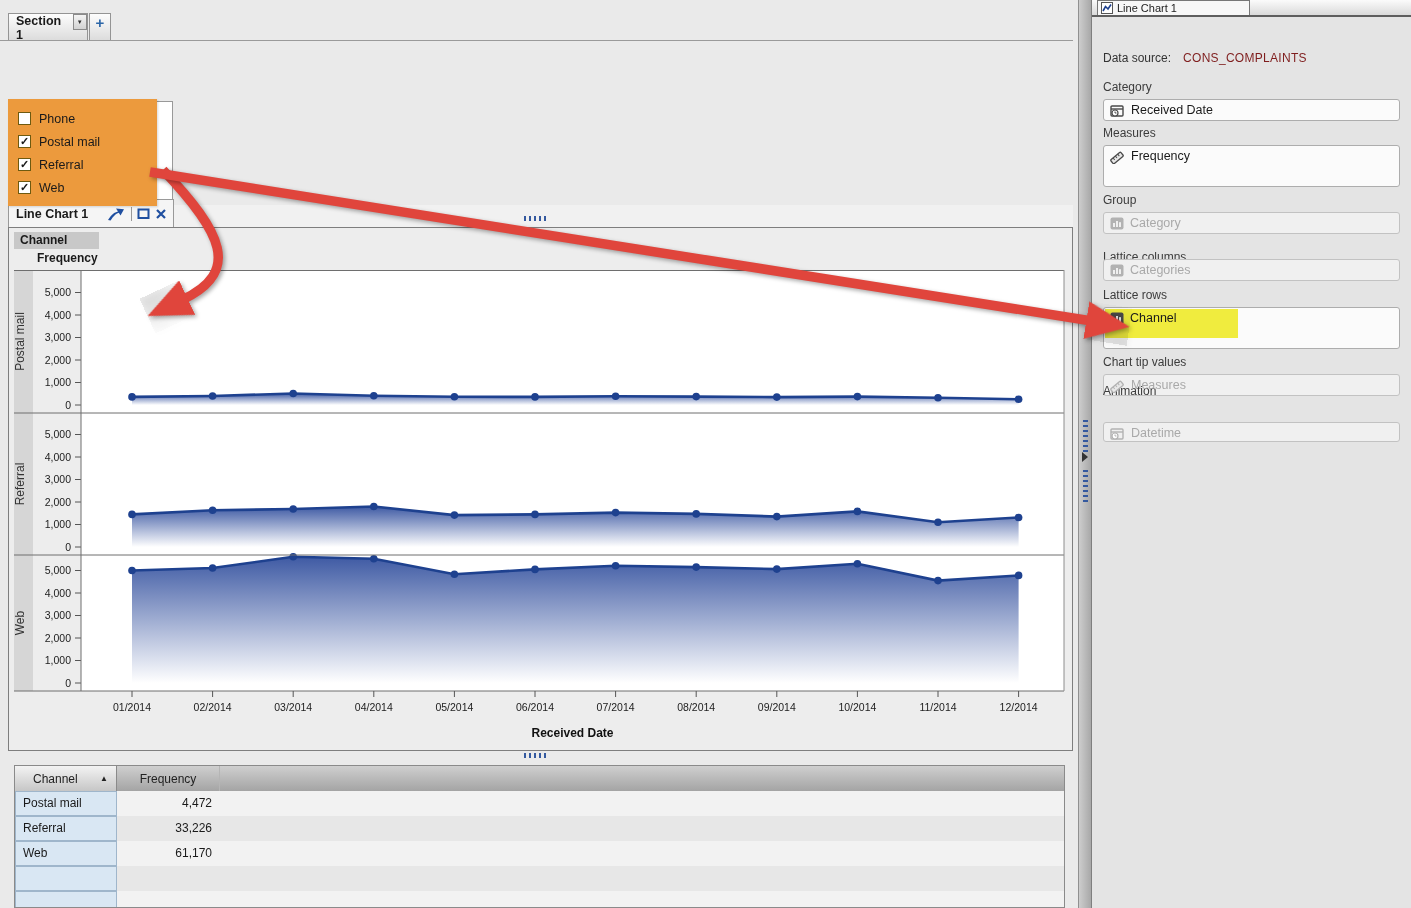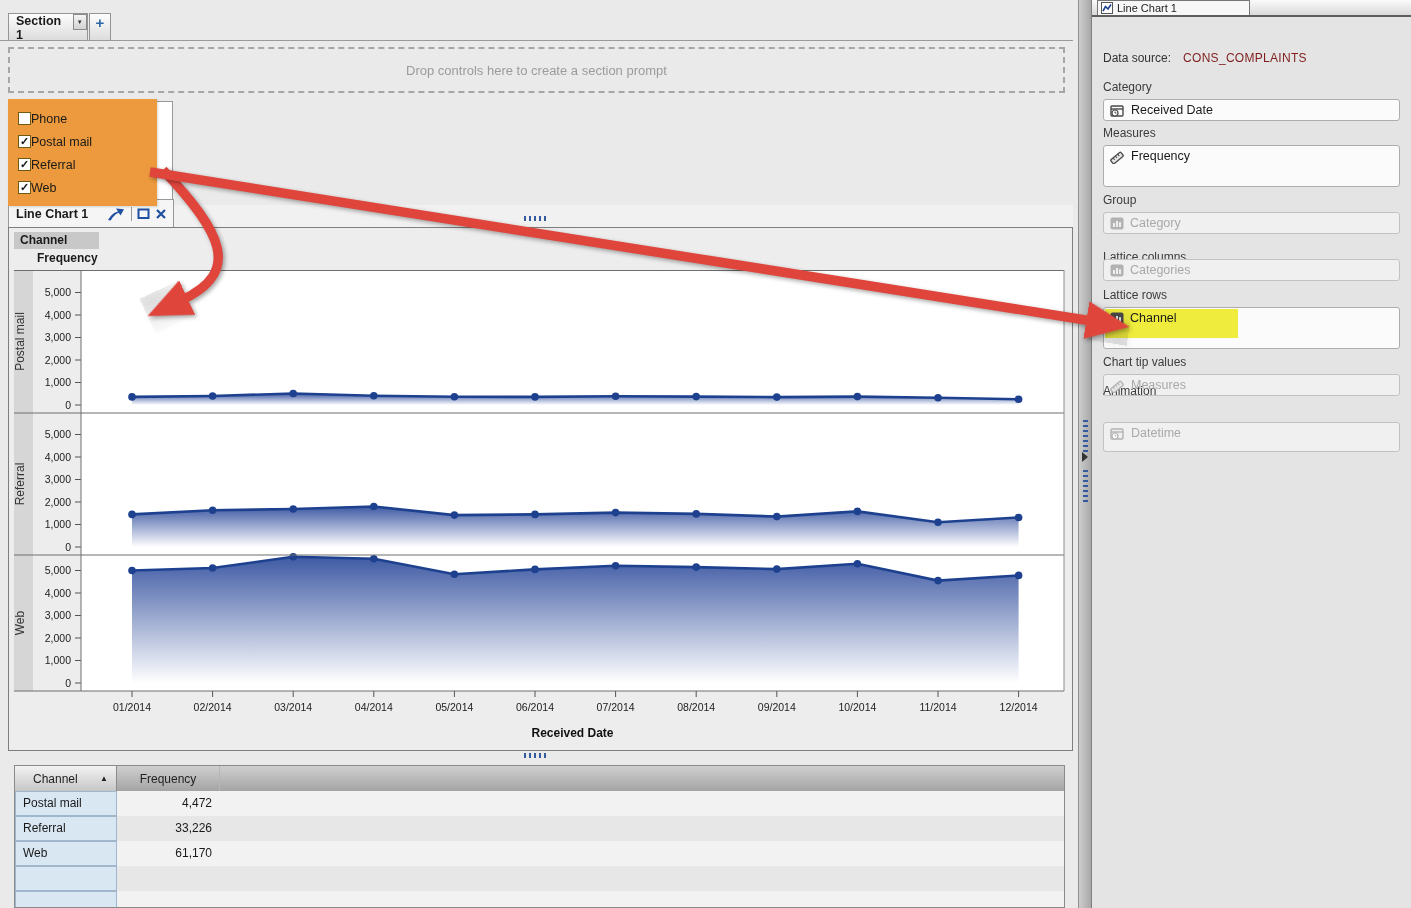--- a/index.html
+++ b/index.html
@@ -13,21 +13,21 @@
   .dd-btn{width:15px;height:16px;border:1px solid #8a8a8a;background:linear-gradient(#F4F4F4,#D2D2D2);
           font-size:6px;display:flex;align-items:center;justify-content:center;color:#333;box-sizing:border-box;}
   .plus-tab{left:89px;width:22px;justify-content:center;color:#2C66A8;font-size:15px;font-weight:bold;}
   .dropzone{position:absolute;left:8px;top:47px;width:1057px;height:46px;border:2px dashed #A6A6A6;
             box-sizing:border-box;display:flex;align-items:center;justify-content:center;
             color:#9B9B9B;font-size:13px;}
   
   .cb-under{position:absolute;left:10px;top:101px;width:163px;height:103px;background:#fff;border:1px solid #999;box-sizing:border-box;}
   .orange-box{position:absolute;left:8px;top:99px;width:149px;height:107px;z-index:20;box-shadow:1px 1px 2px rgba(0,0,0,.15);}
   .cb-rows{position:absolute;left:18px;top:107px;width:135px;z-index:21;}
-  .cb-row{position:relative;height:23px;display:flex;align-items:center;cursor:default;}
+  .cb-row{position:relative;height:23px;display:flex;align-items:center;gap:8px;cursor:default;}
   .cb-box{width:13px;height:13px;background:#fff;border:1px solid #6e5a10;box-sizing:border-box;
           display:flex;align-items:center;justify-content:center;font-size:11px;font-weight:bold;color:#1a1a1a;line-height:11px;}
   .cb-label{font-size:12.5px;color:#1a1a1a;}
   
   #years{position:absolute;left:181px;top:105px;display:flex;gap:1px;z-index:5;}
   .year-btn{width:43px;height:103px;border:1px solid #8F8F8F;box-sizing:border-box;border-radius:5px;
             background:linear-gradient(#E3E3E3,#C7C7C7);display:flex;align-items:center;justify-content:center;
             font-size:13px;font-weight:bold;color:#1a1a1a;}
   
   .lc-strip{position:absolute;left:8px;top:205px;width:1065px;height:22px;background:#F1F1F1;}
@@ -93,23 +93,20 @@
 
   <div class="tabline"></div>
   <div class="tab section-tab">
     <span>Section 1</span>
     <span class="dd-btn">▼</span>
   </div>
   <div class="tab plus-tab">
     <span>+</span>
   </div>
 
-  <div class="dropzone">
-    <span>Drop controls here to create a section prompt</span>
-  </div>
 
   <div class="cb-under"></div>
   <div class="orange-box" id="orangeBox" style="background: rgb(236, 154, 61);"></div>
   <div class="cb-rows" id="cbRows">
       <div class="cb-row">
         <div class="cb-box"></div>
         <div class="cb-label" style="display: inline;">Phone</div>
       </div>
       <div class="cb-row">
         <div class="cb-box">✓</div>
@@ -406,21 +403,21 @@
                 <rect x="0.5" y="5.5" width="13" height="5" rx="1" fill="#E8E8E8" stroke="#B2B2B2" stroke-width="1.3"></rect>
                 <line x1="4" y1="5.5" x2="4" y2="8" stroke="#B2B2B2"></line>
                 <line x1="7" y1="5.5" x2="7" y2="8" stroke="#B2B2B2"></line>
                 <line x1="10" y1="5.5" x2="10" y2="8" stroke="#B2B2B2"></line>
               </g>
             </svg>
           </span>
           <span>Measures</span>
         </div>
         <div class="plabel" style="top: 384px;">Animation</div>
-        <div class="pfield dis" style="top: 422px; height: 30px;">
+        <div class="pfield dis" style="top: 422px; height: 20px;">
           <span class="picon">
             <svg width="15" height="14">
               <rect x="1" y="2" width="12" height="10" rx="1" fill="none" stroke="#B2B2B2" stroke-width="1.4"></rect>
               <line x1="1" y1="5" x2="13" y2="5" stroke="#B2B2B2" stroke-width="1.4"></line>
               <circle cx="5" cy="9" r="3" fill="#fff" stroke="#B2B2B2" stroke-width="1.2"></circle>
               <path d="M5 7.5 V9 H6.5" fill="none" stroke="#B2B2B2" stroke-width="1"></path>
             </svg>
           </span>
           <span>Datetime</span>
         </div>

